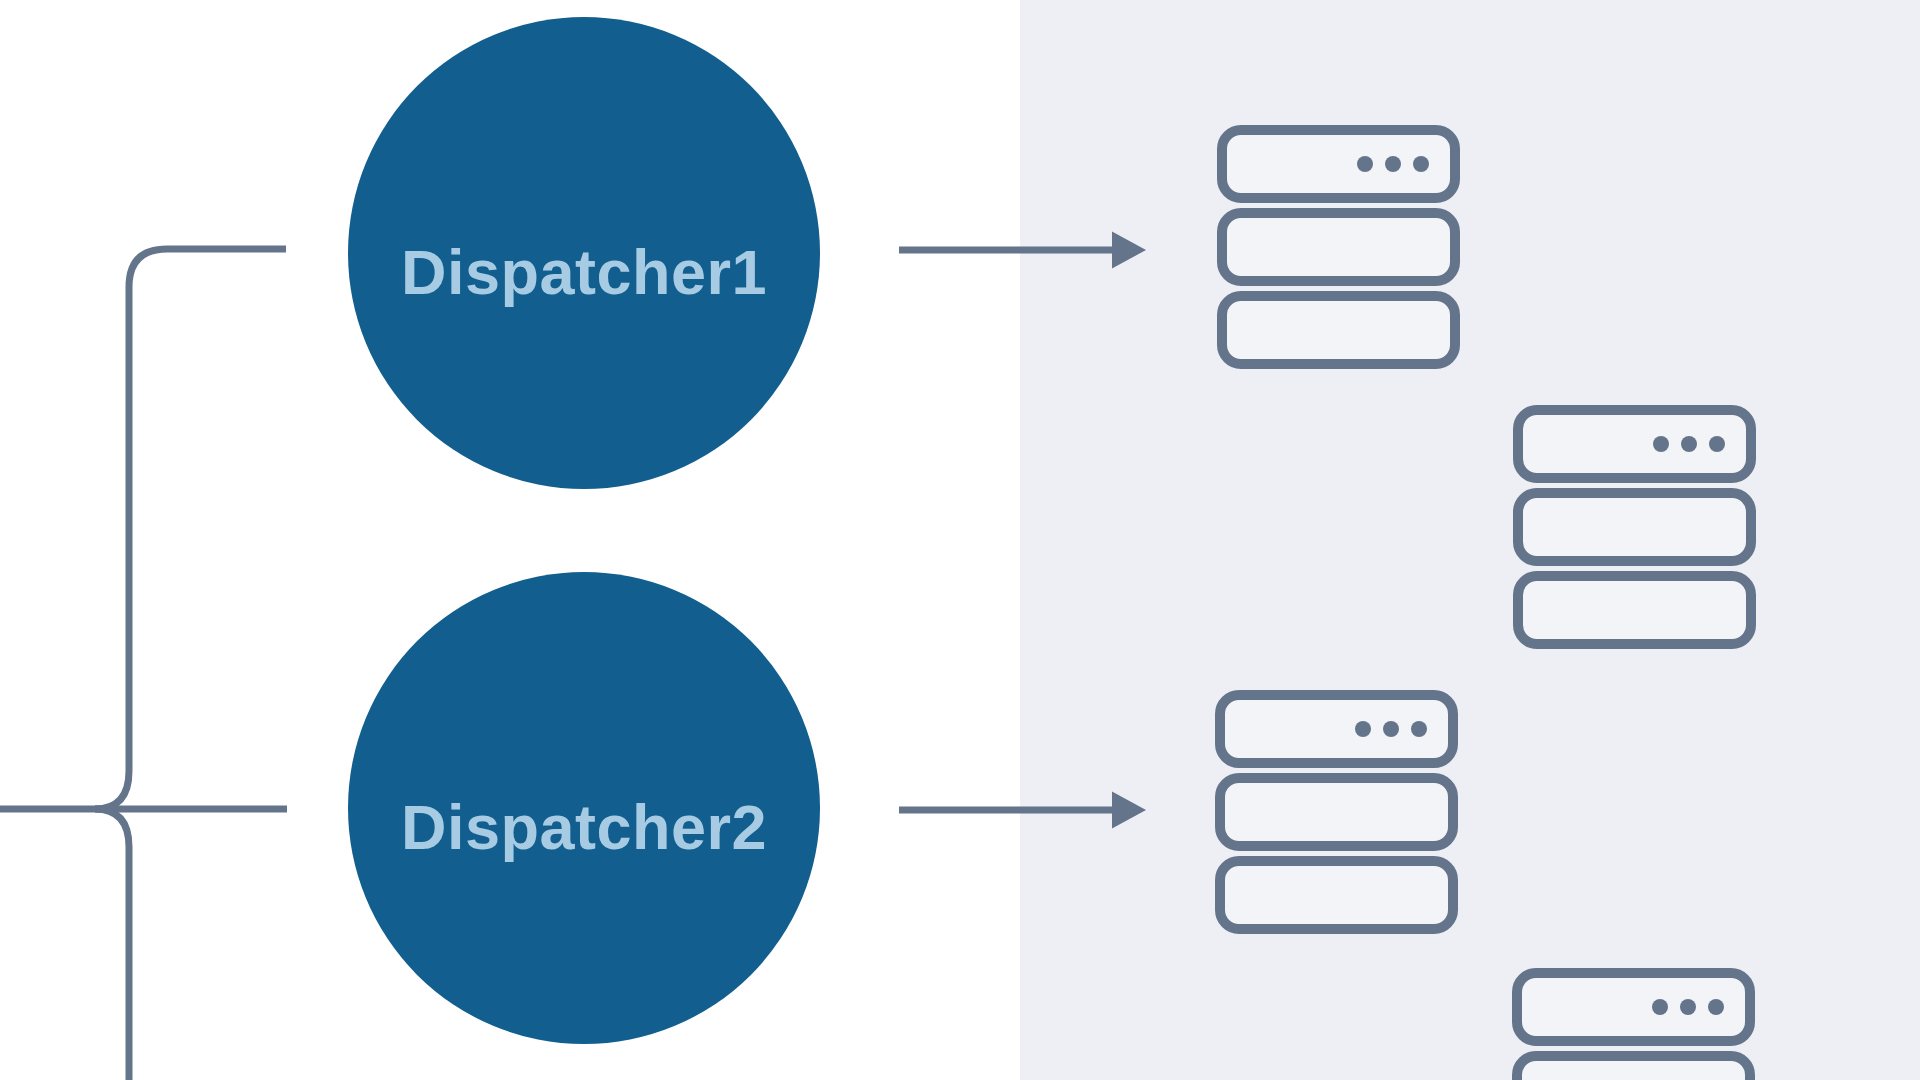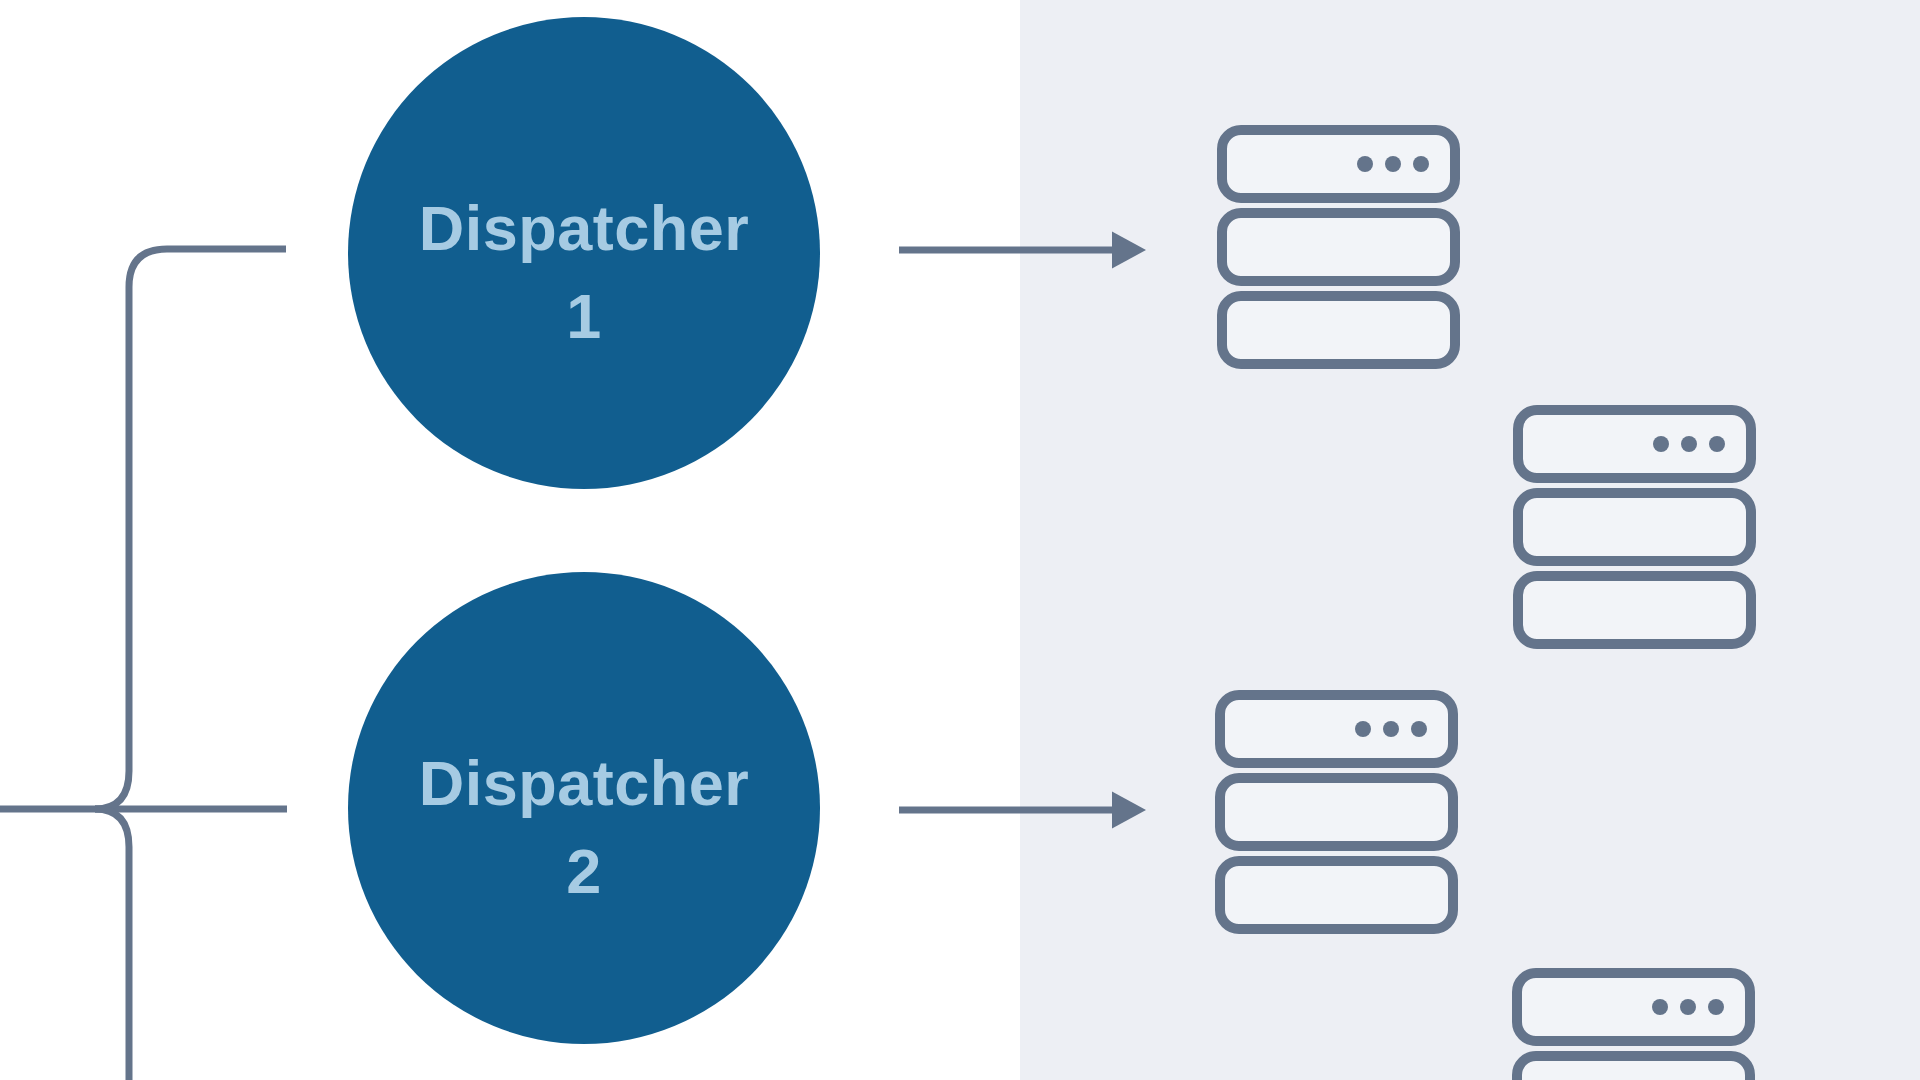--- a/index.html
+++ b/index.html
@@ -47,21 +47,21 @@
     stroke:none;
   }
   
   .node{
     position:absolute;
     width:472px;height:472px;
     border-radius:50%;
     background:var(--node_fill);
     color:var(--node_text);
     display:flex;
-    flex-direction:column;
+    flex-direction:row;
     align-items:center;
     justify-content:center;
     text-align:center;
     font-weight:bold;
     font-size:63px;
     line-height:88px;
     letter-spacing:0.5px;
     padding-top:38px;
   }
   .node.n1{left:348px;top:17px;}

